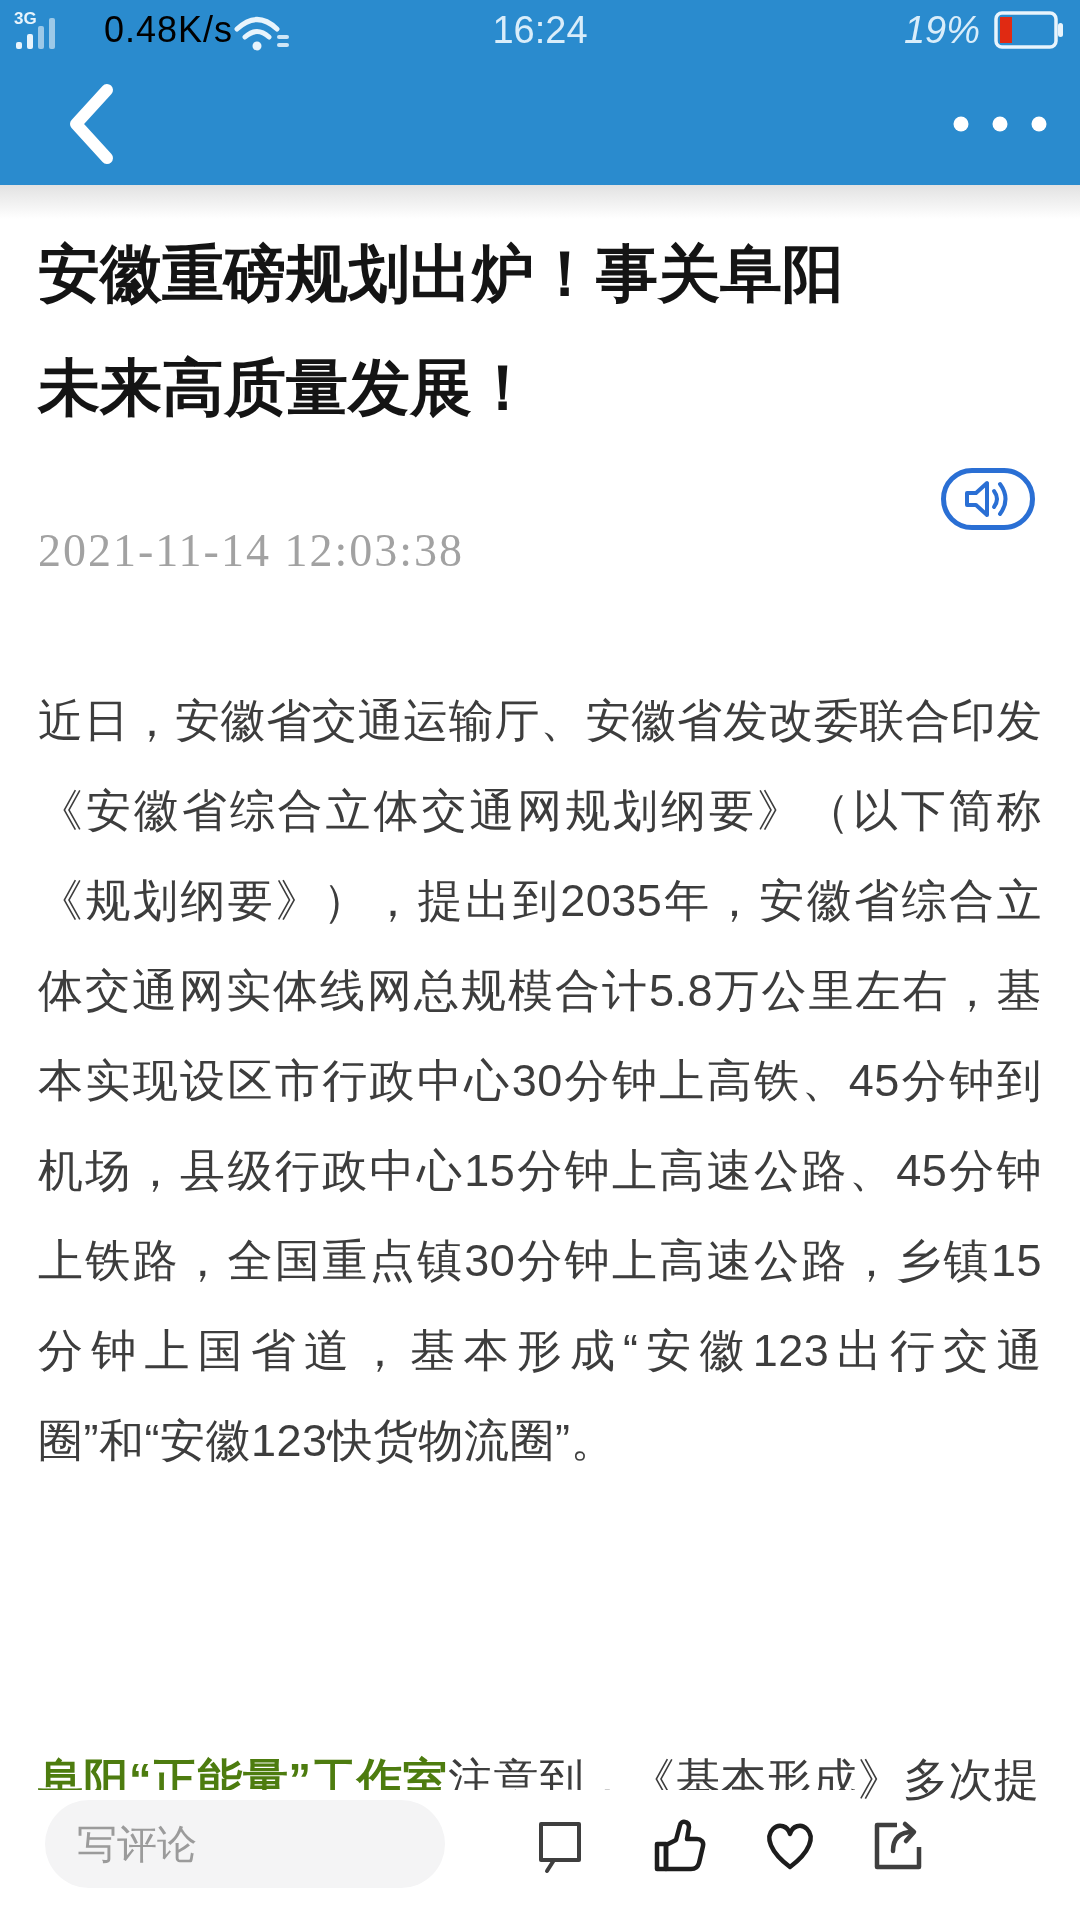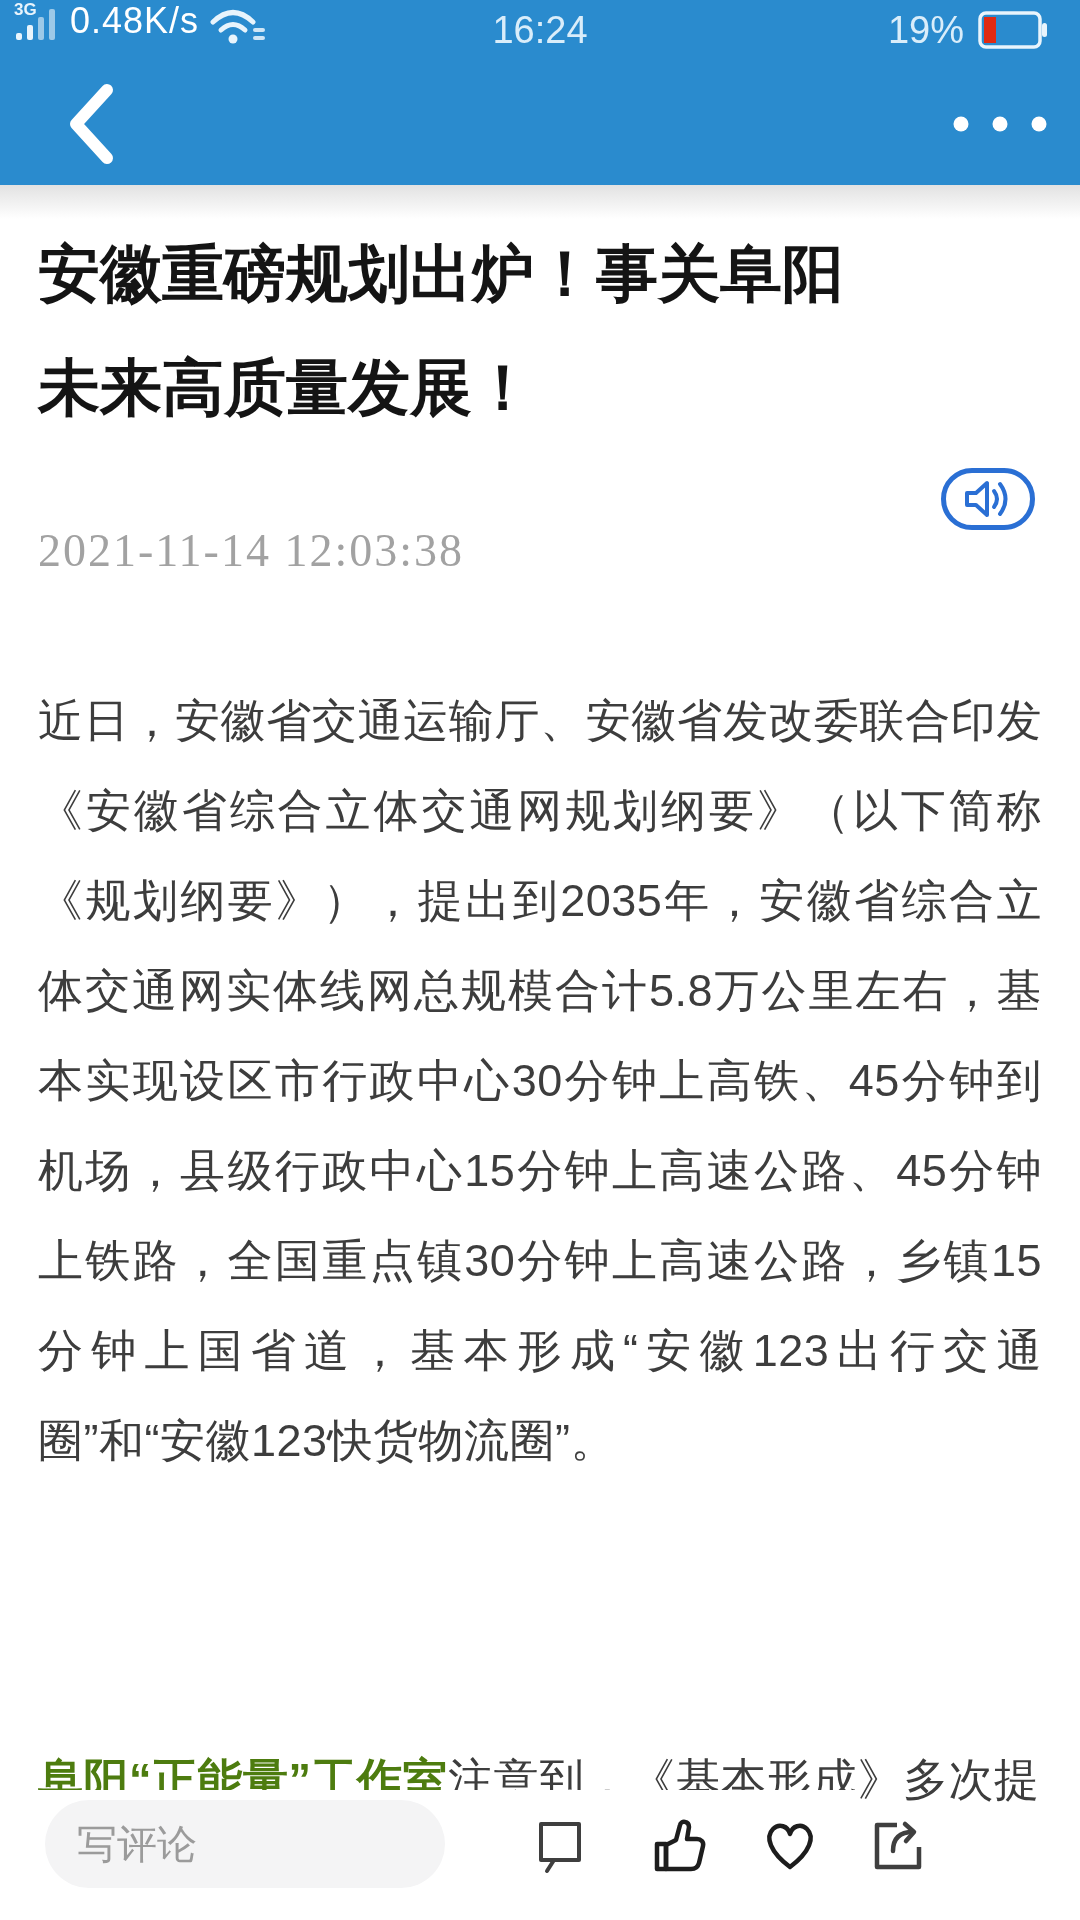--- a/index.html
+++ b/index.html
@@ -1,24 +1,24 @@
 <!DOCTYPE html>
 <html><head>
 <meta charset="utf-8">
 <style>
   * { margin:0; padding:0; box-sizing:border-box; }
   html,body { width:1080px; height:1920px; background:#ffffff; font-family:"Liberation Sans","DejaVu Sans",sans-serif; }
   .page { position:relative; width:1080px; height:1920px; overflow:hidden; background:#ffffff; }
 
   
   .status-bar { position:absolute; left:0; top:0; width:1080px; height:60px; background:#2a8bce; display:flex; align-items:center; color:#d9edfa; }
-  .sb-left { position:absolute; left:14px; top:0; height:60px; display:flex; align-items:flex-start; gap:10px; }
-  .sb-speed { font-size:36px; color:#ffffff; letter-spacing:1px; }
+  .sb-left { position:absolute; left:14px; top:0; height:60px; display:flex; align-items:center; }
+  .sb-speed { font-size:36px; color:#000000; letter-spacing:1px;margin-left:44px; }
   .sb-time { position:absolute; left:0; right:0; top:0; height:60px; display:flex; align-items:center; justify-content:center; font-size:38px; color:#d9edfa; }
-  .sb-right { position:absolute; right:32px; top:0; height:60px; display:flex; align-items:center; gap:14px; }
+  .sb-right { position:absolute; right:16px; top:0; height:60px; display:flex; align-items:center; gap:14px;font-style:italic; }
   .sb-batt-pct { font-size:38px; color:#d9edfa; }
 
   .nav-bar { position:absolute; left:0; top:60px; width:1080px; height:125px; background:#2a8bce; }
   .back-btn { position:absolute; left:52px; top:18px; width:80px; height:92px; display:flex; align-items:center; justify-content:center; cursor:pointer; }
   .more-btn { position:absolute; right:30px; top:34px; width:100px; height:60px; display:flex; align-items:center; justify-content:center; cursor:pointer; }
   .header-shadow { position:absolute; left:0; top:185px; width:1080px; height:34px; background:linear-gradient(#e2e2e2, #ffffff); }
 
   
   .article-title { position:absolute; left:38px; top:217px; width:845px; font-family:"Liberation Serif","DejaVu Serif",serif; font-weight:700; font-size:62px; line-height:114px; color:#141414; }
   .tts-pill { position:absolute; right:45px; top:468px; width:94px; height:62px; border:5px solid #2a6fd4; border-radius:31px; background:#ffffff; display:flex; align-items:center; justify-content:center; cursor:pointer; }

